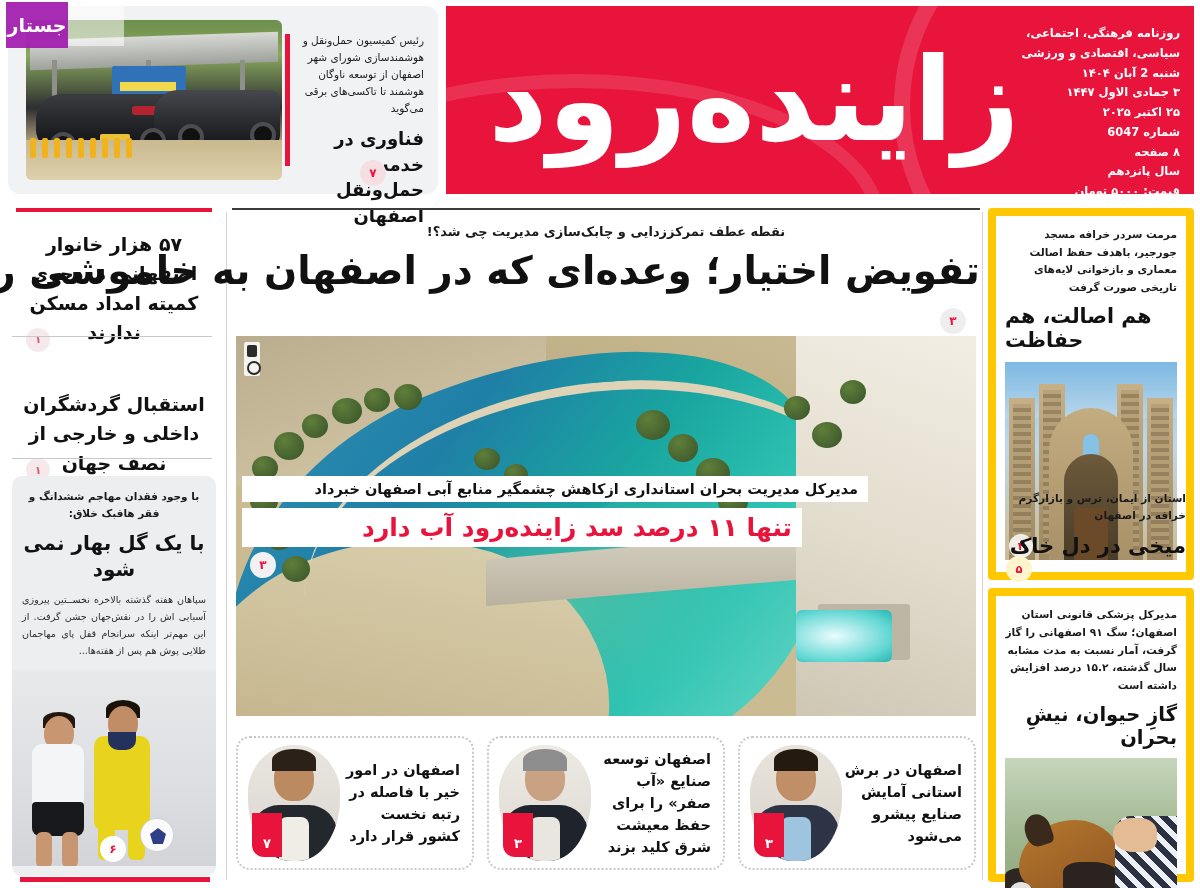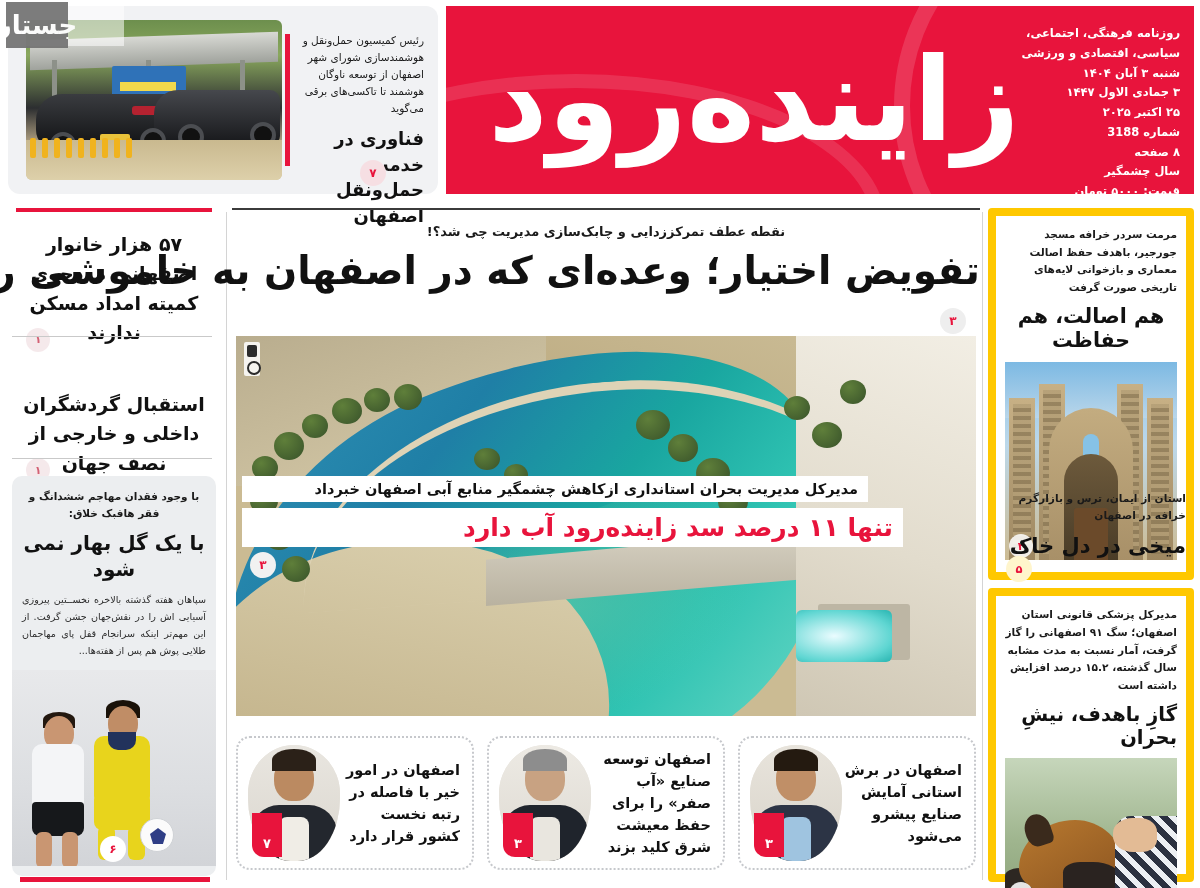--- a/index.html
+++ b/index.html
@@ -9,23 +9,23 @@
     font-family: "DejaVu Sans", "Liberation Sans", sans-serif;
     overflow: hidden;
   }
   .page { position: relative; width: 1200px; height: 888px; background: #fff; }
 
   
   .top-strip { position: absolute; left: 0; top: 0; width: 1108px; height: 200px; }
 
   .jostar-tag {
     position: absolute; left: 6px; top: 2px; width: 62px; height: 46px;
-    background: #737373; color: #fff;
-    display: flex; align-items: center; justify-content: center;
-    font-size: 26px; font-weight: bold; letter-spacing: 1px;
+    background: #a21caf; color: #fff;
+    display: flex; align-items: center; justify-content: center;
+    font-size: 19px; font-weight: bold; letter-spacing: 1px;
     z-index: 6; opacity: .93;
   }
   .jostar-veil {
     position: absolute; left: 0; top: 0; width: 124px; height: 46px;
     background: rgba(255,255,255,.55); z-index: 5;
   }
 
   .teaser-box {
     position: absolute; left: 8px; top: 6px; width: 430px; height: 188px;
     background: #f1f2f4; border-radius: 12px;
@@ -332,21 +332,21 @@
     content:""; position:absolute; left:3px; top:19px; width:10px; height:10px;
     border:2px solid #2b2b2b; border-radius:50%;
   }
 
   .cap-kicker {
     position: absolute; left: 10px; top: 268px; width: 626px;
     background: #fff; padding: 5px 10px; text-align: right;
     font-size: 14.5px; font-weight: bold; color: #111; white-space: nowrap;
   }
   .cap-headline {
-    position: absolute; left: 10px; top: 300px; width: 661px;
+    position: absolute; left: 10px; top: 300px; width: 560px;
     background: #fff; padding: 5px 10px; text-align: right;
     font-size: 25px; font-weight: bold; color: #e8143c; white-space: nowrap;
   }
   .cap-badge {
     position: absolute; left: 18px; top: 344px;
     width: 26px; height: 26px; border-radius: 50%;
     background: #f1f1f1; color: #e8143c;
     display: flex; align-items: center; justify-content: center;
     font-size: 12px; font-weight: bold;
   }
@@ -404,21 +404,21 @@
     background: #ffc800; border-radius: 4px; padding: 8px;
   }
   .yellow-inner {
     width: 100%; height: 100%; background: #fff; padding: 10px 9px 0;
     position: relative;
   }
   .yb-kicker {
     text-align: right; font-size: 10.6px; line-height: 1.66; color: #1a1a1a; font-weight: 600;
   }
   .yb-title {
-    margin-top: 8px; text-align: center; font-size: 20.5px; font-weight: bold; color: #111;
+    margin-top: 8px; text-align: left; font-size: 20.5px; font-weight: bold; color: #111;
   }
   .yb-photo {
     margin-top: 10px; width: 100%; height: 198px; position: relative; overflow: hidden;
     background: linear-gradient(180deg,#8fc4e8 0%,#bcd8ea 42%,#cdbb92 100%);
   }
   .yb-photo .sky { position: absolute; left: 0; top: 0; width: 100%; height: 56px; background: linear-gradient(180deg,#7cb9e3,#b9d6ea); }
   .yb-photo .pillar {
     position: absolute; bottom: 0; width: 26px;
     background: linear-gradient(180deg,#c7b085,#9d8761);
   }
@@ -565,26 +565,26 @@
     <div class="jostar-veil"></div>
     <div class="jostar-tag">جستار</div>
 
     <div class="masthead">
       <div class="swoosh-a"></div>
       <div class="swoosh-b"></div>
       <div class="masthead-logo">زاینده‌رود</div>
       <div class="masthead-meta">
         <div>روزنامه فرهنگی، اجتماعی،</div>
         <div>سیاسی، اقتصادی و ورزشی</div>
-        <div>شنبه ۳ آبان ۱۴۰۴</div>
+        <div>شنبه 2 آبان ۱۴۰۴</div>
         <div>۳ جمادی الاول ۱۴۴۷</div>
         <div>۲۵ اکتبر ۲۰۲۵</div>
-        <div>شماره 3188</div>
+        <div>شماره 6047</div>
         <div>۸ صفحه</div>
-        <div>سال چشمگیر</div>
+        <div>سال پانزدهم</div>
         <div>قیمت: ۵۰۰۰ تومان</div>
       </div>
     </div>
   </div>
 
   <div class="vrule" style="left:226px; top:212px; height:668px;"></div>
   <div class="vrule" style="left:982px; top:212px; height:668px;"></div>
 
   <div class="left-col">
     <div class="left-topline"></div>
@@ -744,21 +744,21 @@
         </div>
       </div>
       <div class="yb-kicker2">استان از ایمان، ترس و بازارگرم خرافه در اصفهان</div>
       <div class="yb-title2">میخی در دل خاک</div>
       <div class="yb-badge2">۵</div>
     </div>
 
     <div class="yellow-box2">
       <div class="yb2-inner">
         <div class="yb2-kicker">مدیرکل پزشکی قانونی استان اصفهان؛ سگ ۹۱ اصفهانی را گاز گرفت، آمار نسبت به مدت مشابه سال گذشته، ۱۵.۲ درصد افزایش داشته است</div>
-        <div class="yb2-title">گازِ باهدف، نیشِ بحران</div>
+        <div class="yb2-title">گازِ حیوان، نیشِ بحران</div>
         <div class="yb2-photo">
           <div class="dog-neck"></div>
           <div class="dog-head"></div>
           <div class="dog-ear"></div>
           <div class="dog-muzzle"></div>
           <div class="sleeve"></div>
           <div class="hand"></div>
           <div class="yb2-badge">۱</div>
         </div>
       </div>

